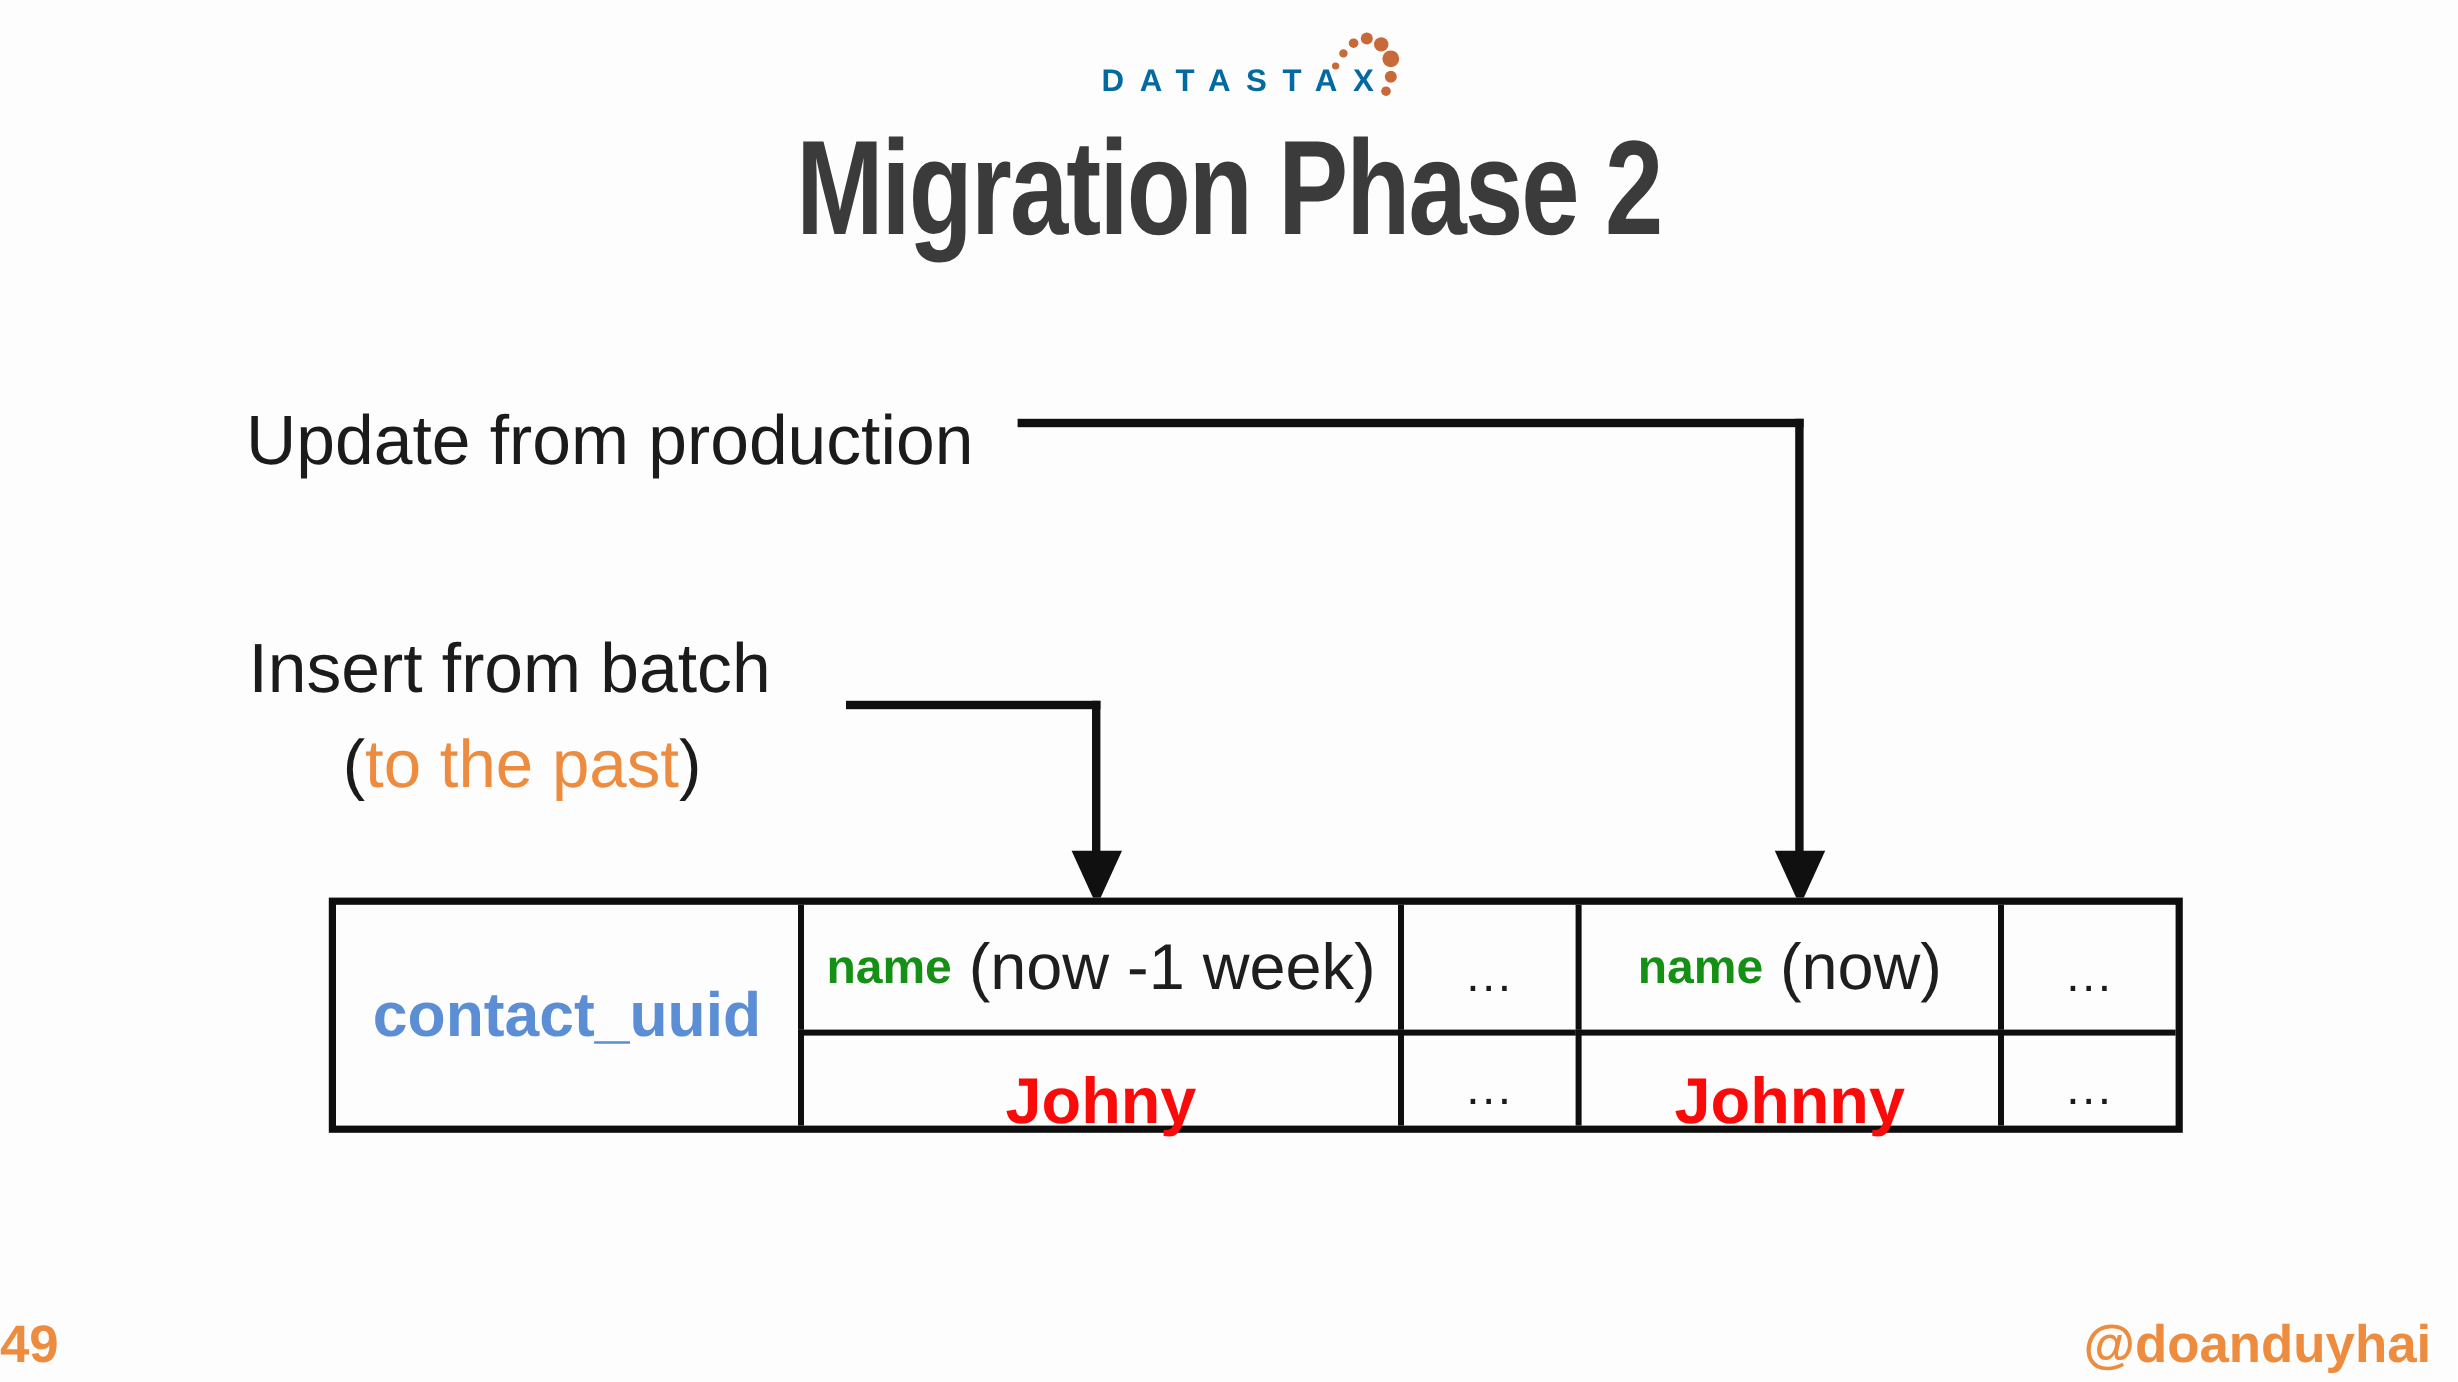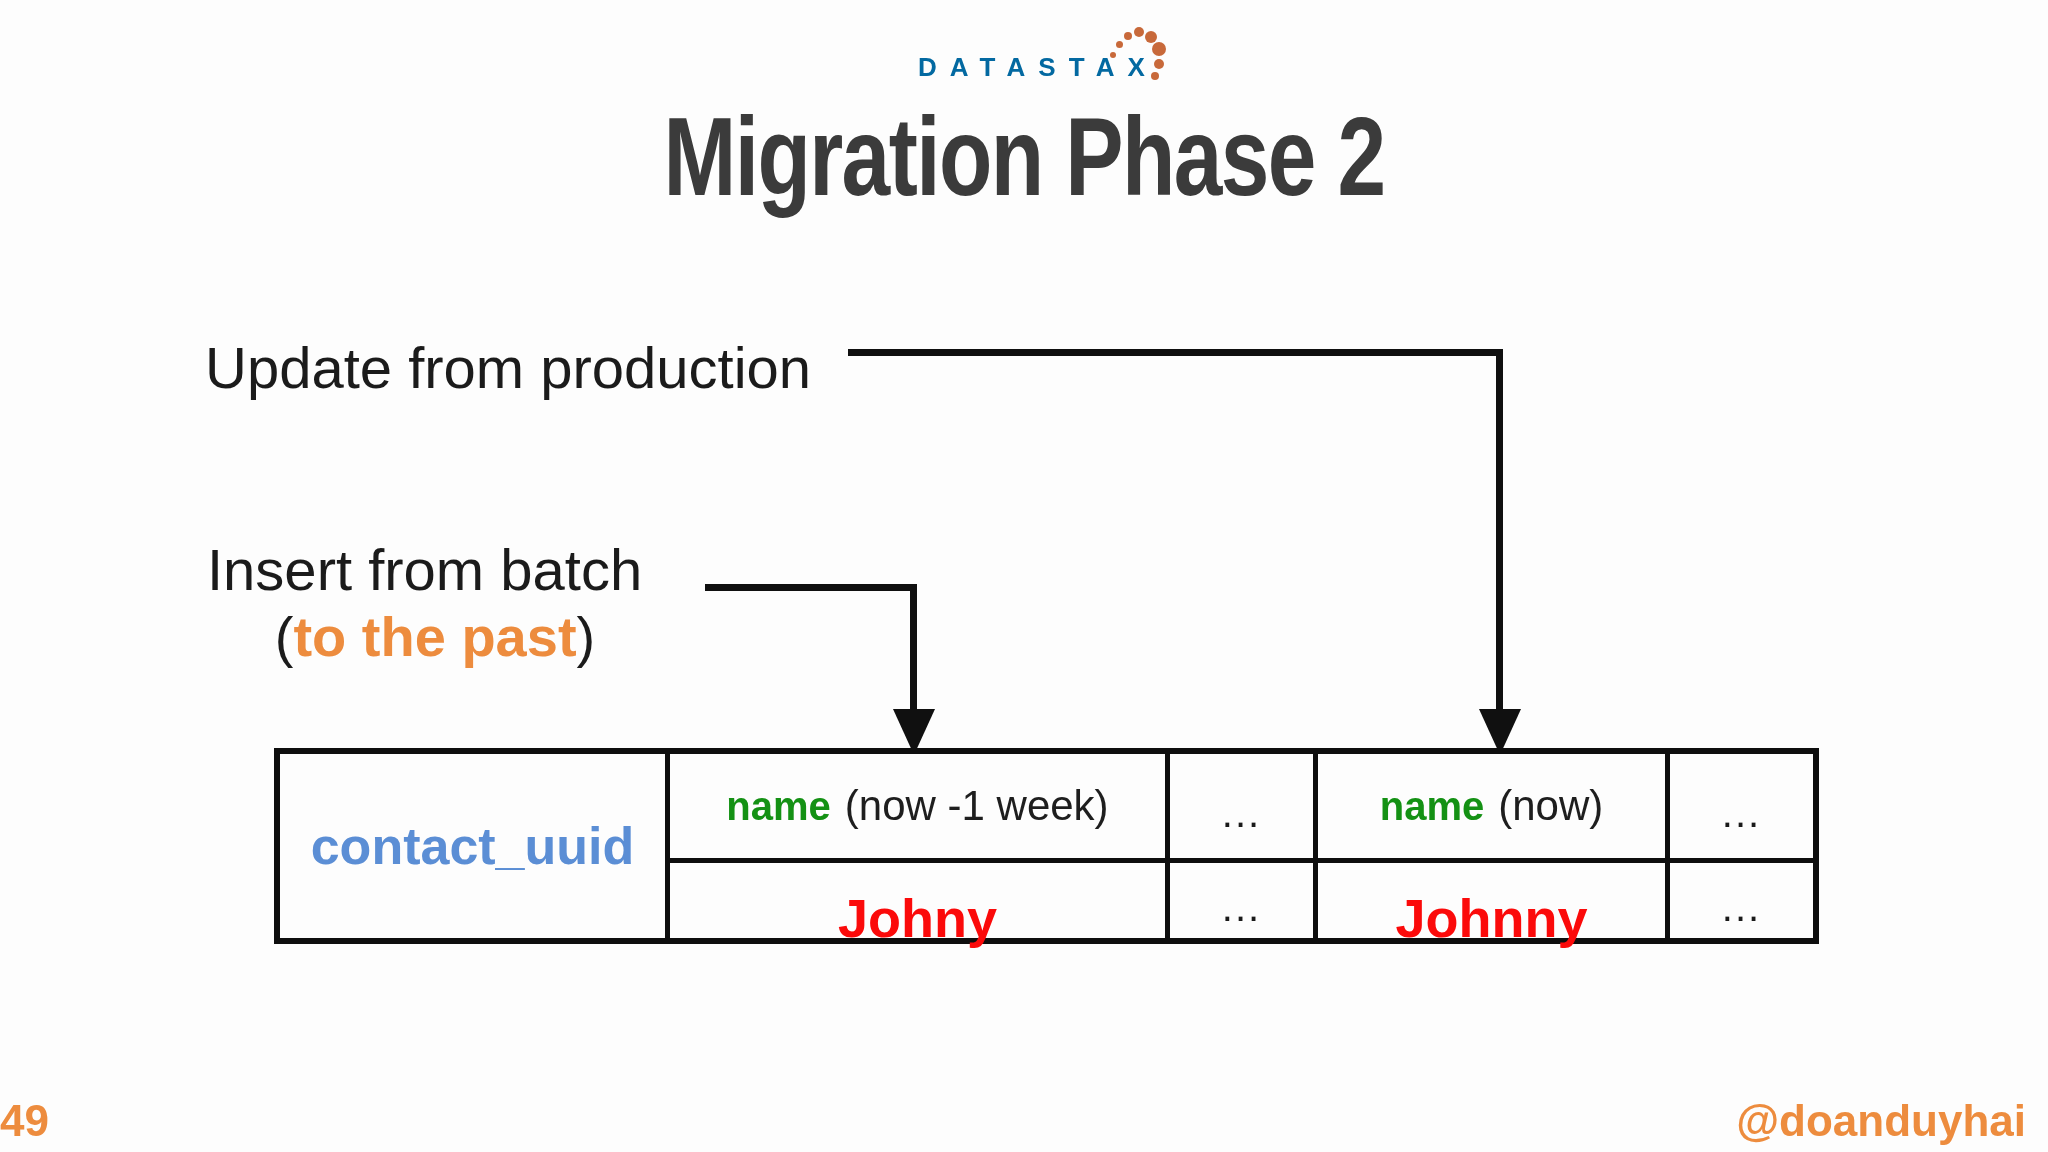--- a/index.html
+++ b/index.html
@@ -28,23 +28,23 @@
     text-align: center;
     font-size: 112px; font-weight: 700; letter-spacing: -2px;
     color: #3b3b3b;
     transform: scaleX(0.78); transform-origin: 50% 0;
     white-space: nowrap;
   }
 
   
   .lbl { position: absolute; font-size: 58px; color: #1b1b1b; white-space: nowrap; }
   .update-label { left: 205px; top: 334px; }
-  .insert-label { left: 207px; top: 536px; }
+  .insert-label { left: 207px; top: 524px; }
   .past-label   { left: 235px; top: 604px; width: 400px; text-align: center; font-size: 56px; }
-  .past-label .emph { color: #ed8c3e; font-weight: 700; margin-top: 20px; }
+  .past-label .emph { color: #ed8c3e; font-weight: 400; margin-top: 20px; }
 
   
   .line { position: absolute; background: #101010; }
   .arrowhead {
     position: absolute; width: 0; height: 0;
     border-left: 21px solid transparent;
     border-right: 21px solid transparent;
     border-top: 46px solid #101010;
   }
   .u-h { left: 848px; top: 349px; width: 655px; height: 7px; }
@@ -69,21 +69,21 @@
     white-space: nowrap;
   }
   .row2 { border-top: 5px solid #0e0e0e; }
   .c1 { grid-column: 1; grid-row: 1 / 3; border-left: none; }
   .col2 { grid-column: 2; } .col3 { grid-column: 3; }
   .col4 { grid-column: 4; } .col5 { grid-column: 5; }
   .r1 { grid-row: 1; } .r2 { grid-row: 2; }
 
   .key   { font-size: 52px; font-weight: 700; color: #5b8ed5; }
   .colname { font-size: 40px; font-weight: 700; color: #149114; }
-  .qual  { font-size: 42px; color: #1e1e1e; margin-left: 14px; }
+  .qual  { font-size: 54px; color: #1e1e1e; margin-left: 14px; }
   .val   { font-size: 54px; font-weight: 700; color: #fb0a0a; margin-top: 35px; }
   .dots  { font-size: 40px; color: #1a1a1a; letter-spacing: 2px; padding-top: 14px; }
 
   
   .footer-item { position: absolute; top: 1096px; font-size: 44px; font-weight: 700; color: #ed8c3e; white-space: nowrap; }
   .f-left  { left: 25px; }
   .f-center{ left: 0; width: 100%; text-align: left; }
   .f-right { right: 22px; }
 </style>
 </head>

